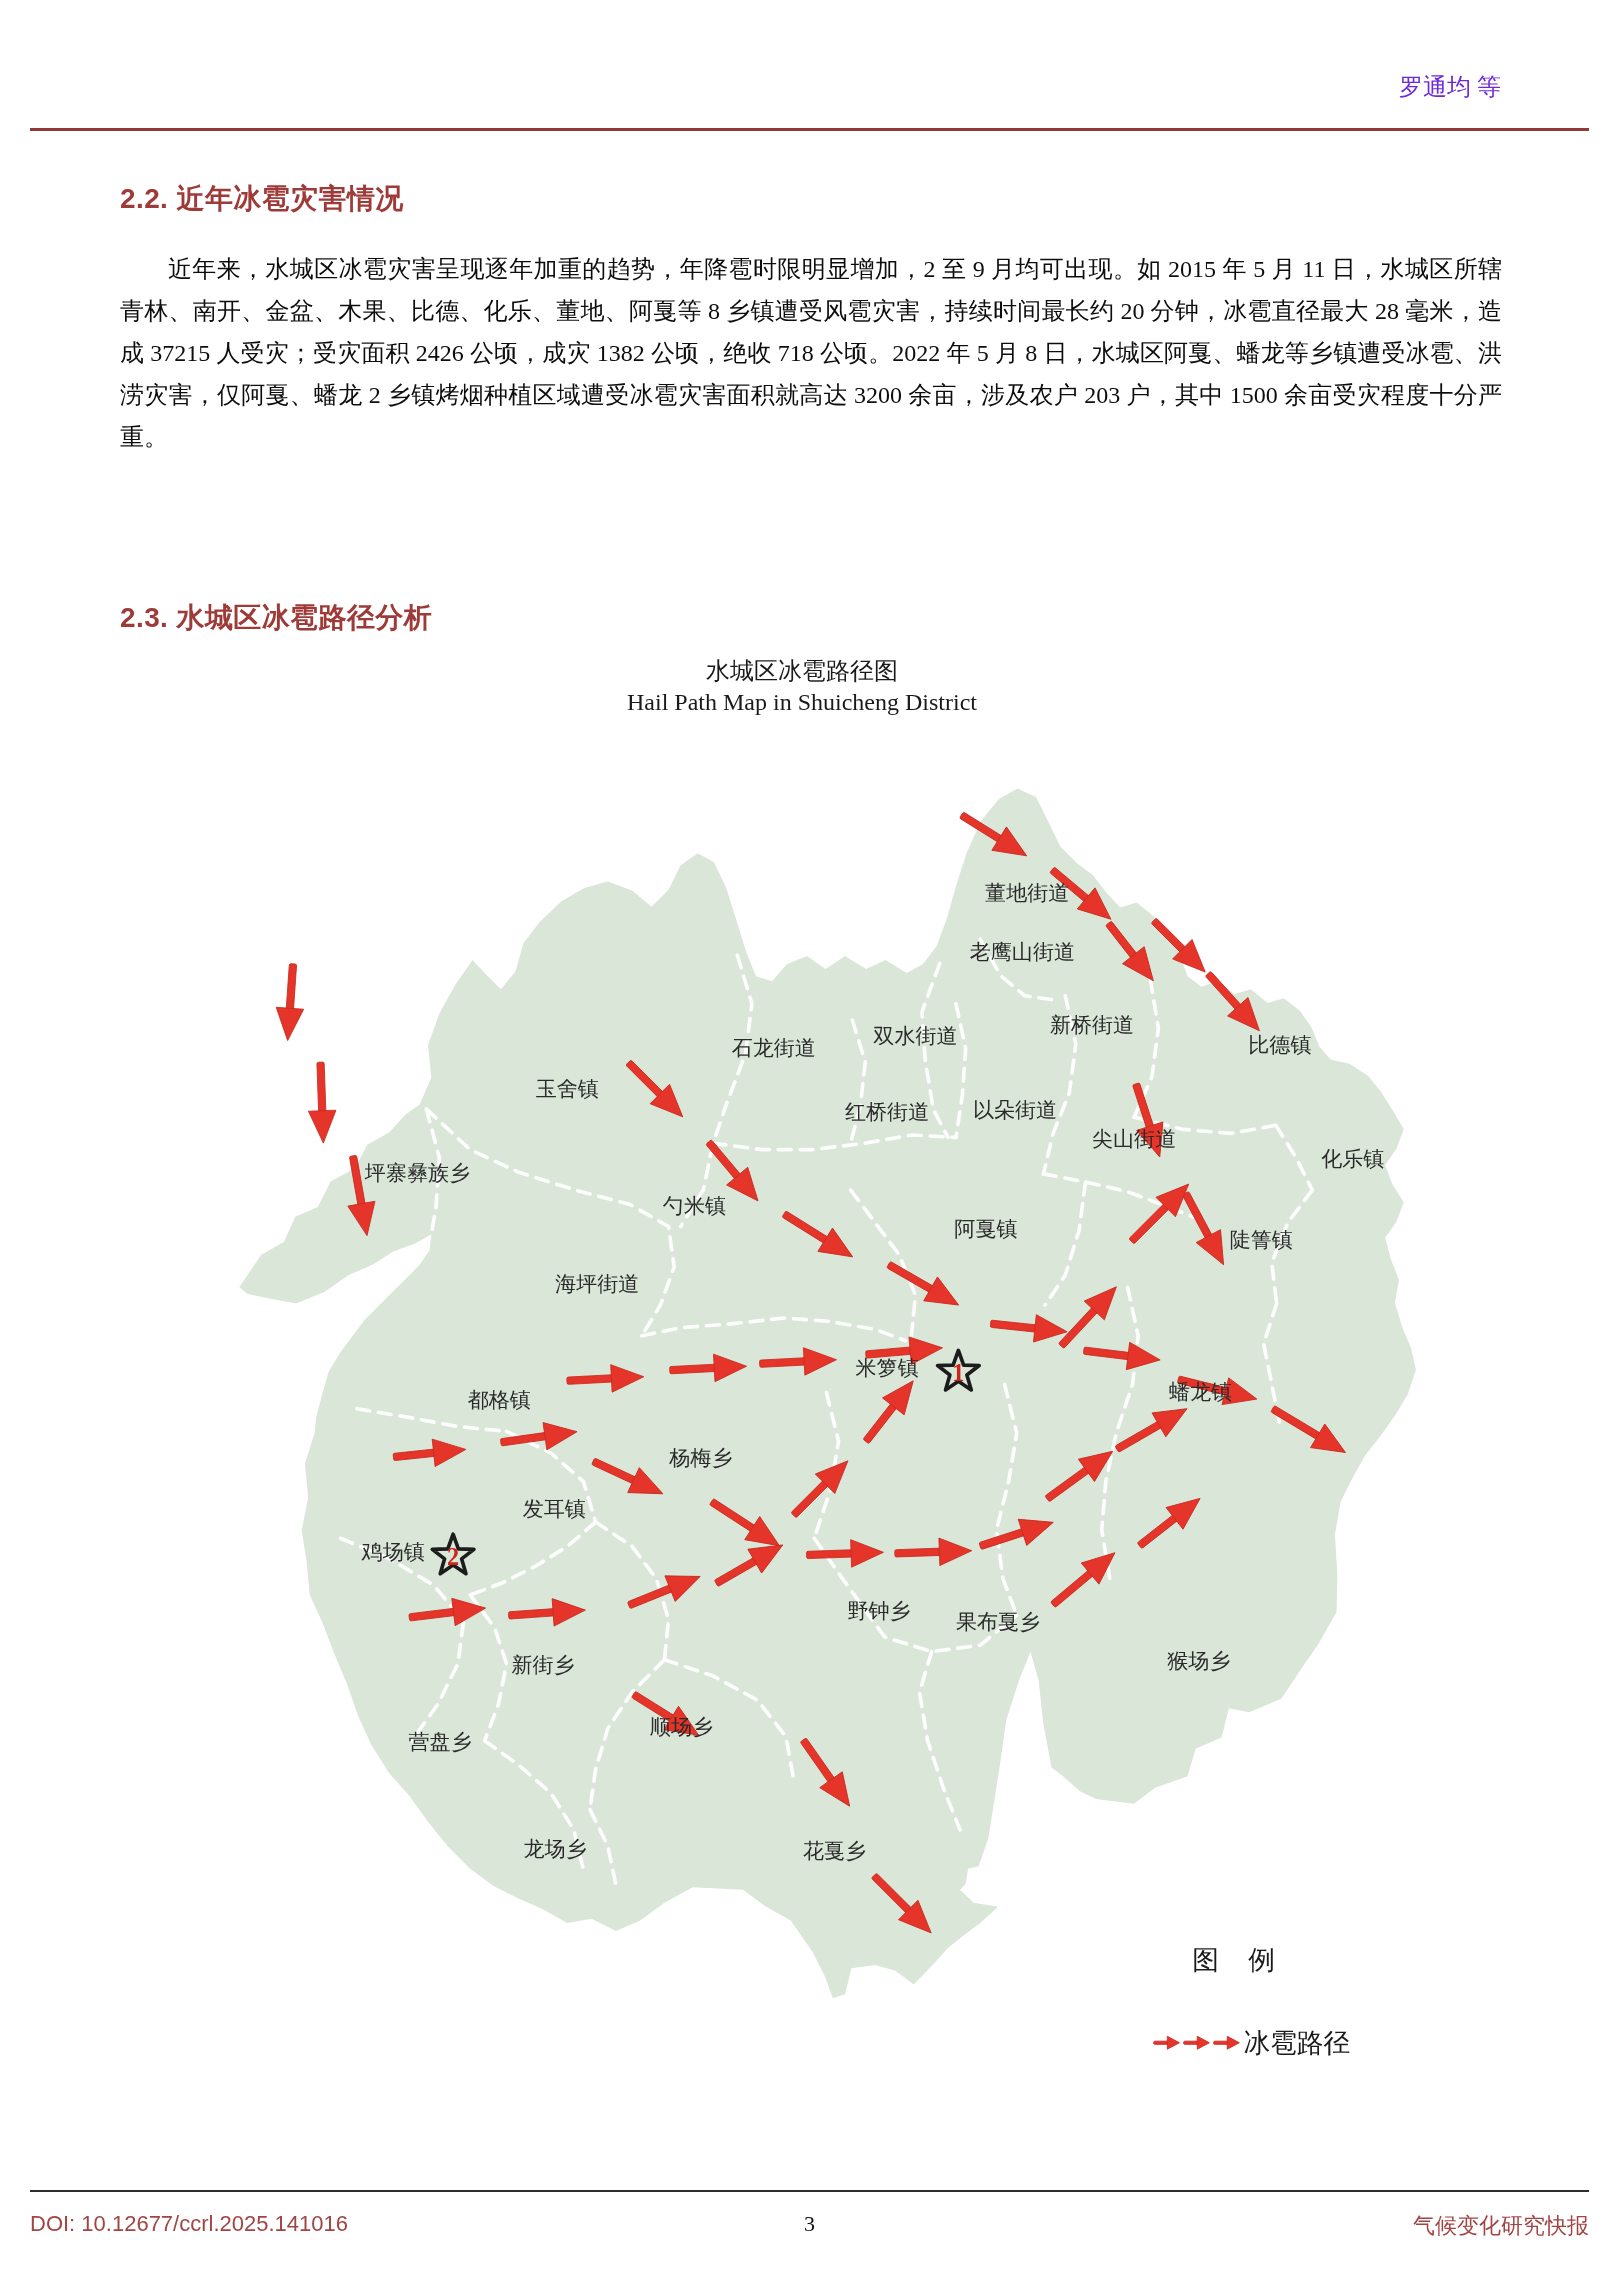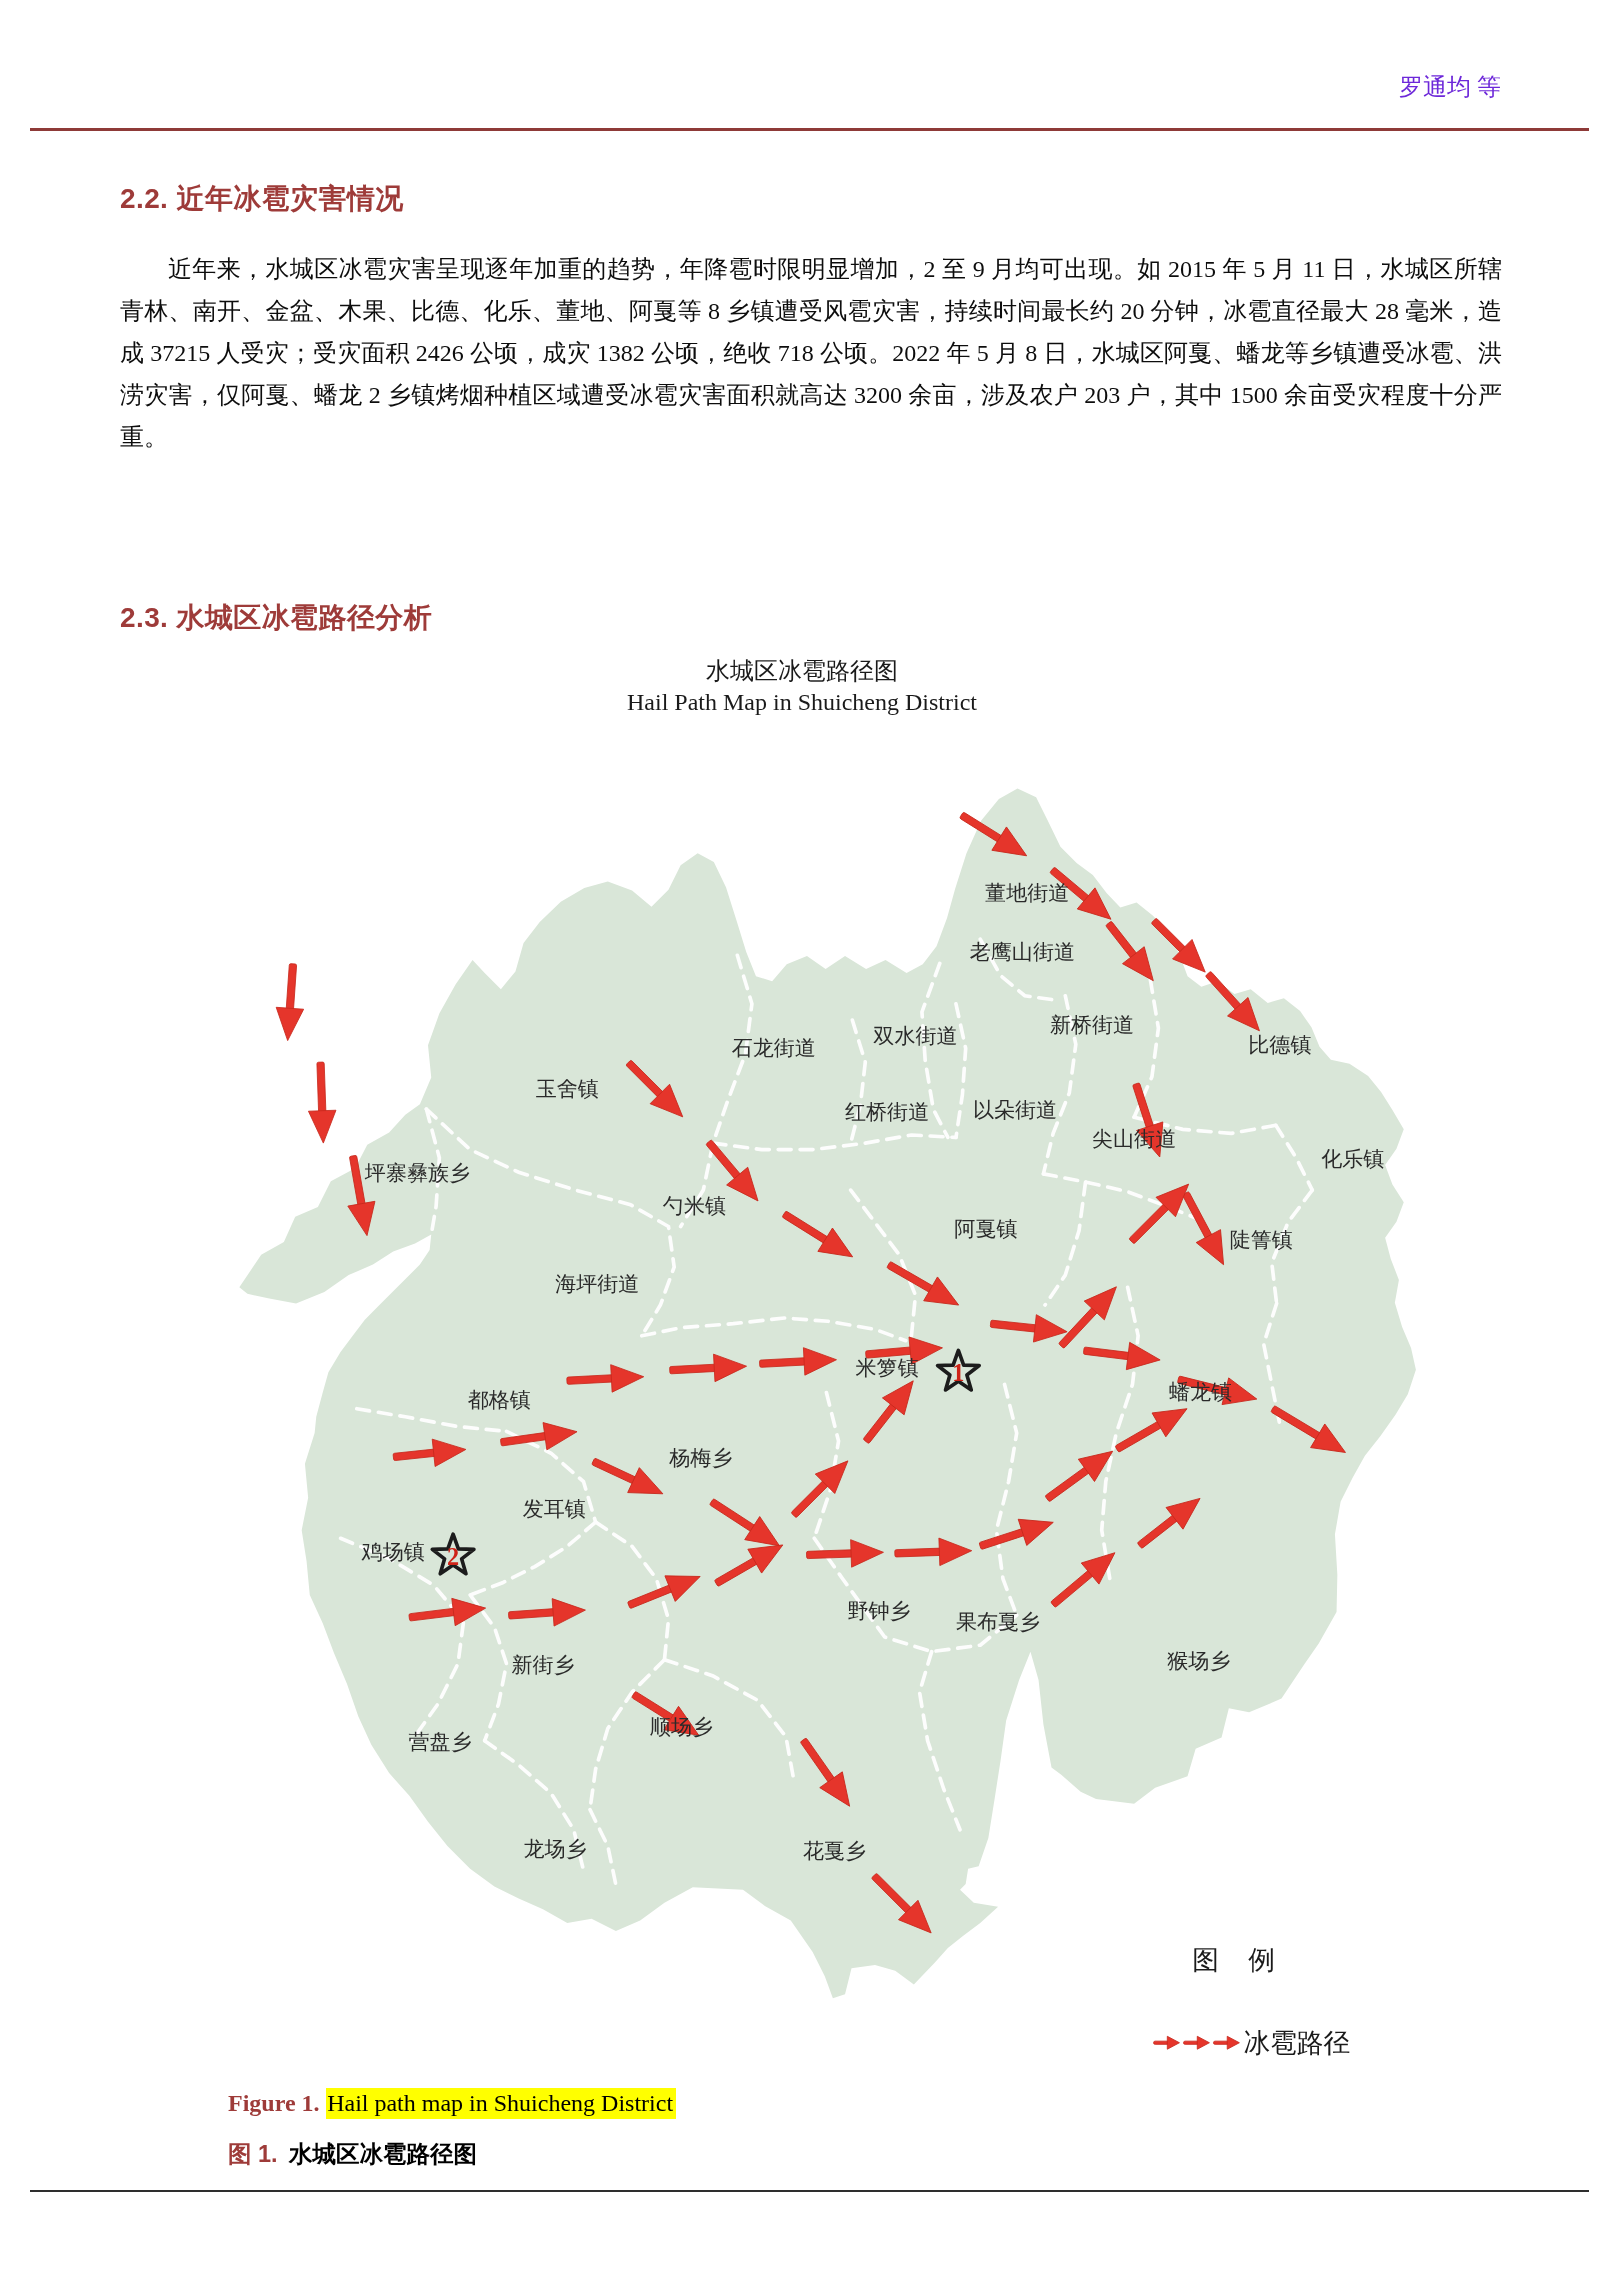--- a/index.html
+++ b/index.html
@@ -318,26 +318,22 @@
           </g>
           <g transform="translate(1234,1573) rotate(0)" fill="#e5352b" stroke="#c7281c" stroke-width="1">
             <rect x="-16" y="-2" width="21" height="4" rx="2"></rect>
             <polygon points="16,0 1,-8 1,8"></polygon>
           </g>
           <text x="1255" y="1585" text-anchor="start" class="legendItem">冰雹路径</text>
         </g>
       </svg>
   </div>
 
-  <div class="caption">
-    <div>
-      <span class="cap-label-en">Figure 1.</span>
-      <span class="cap-hl">Hail path map in Shuicheng District</span>
-    </div>
-    <div class="cap-line2">
-      <span class="cap-label-zh">图 1.</span><span class="cap-zh">水城区冰雹路径图</span>
-    </div>
+
+  <div class="rule-footer"></div>
+  <div class="footer">
+    <span class="doi">DOI: 10.12677/ccrl.2025.141016</span>
+    <span class="pageno">3</span>
+    <span class="journal">气候变化研究快报</span>
   </div>
 
-  <div class="rule-footer"></div>
-
 </div>
 
 
 </body></html>

